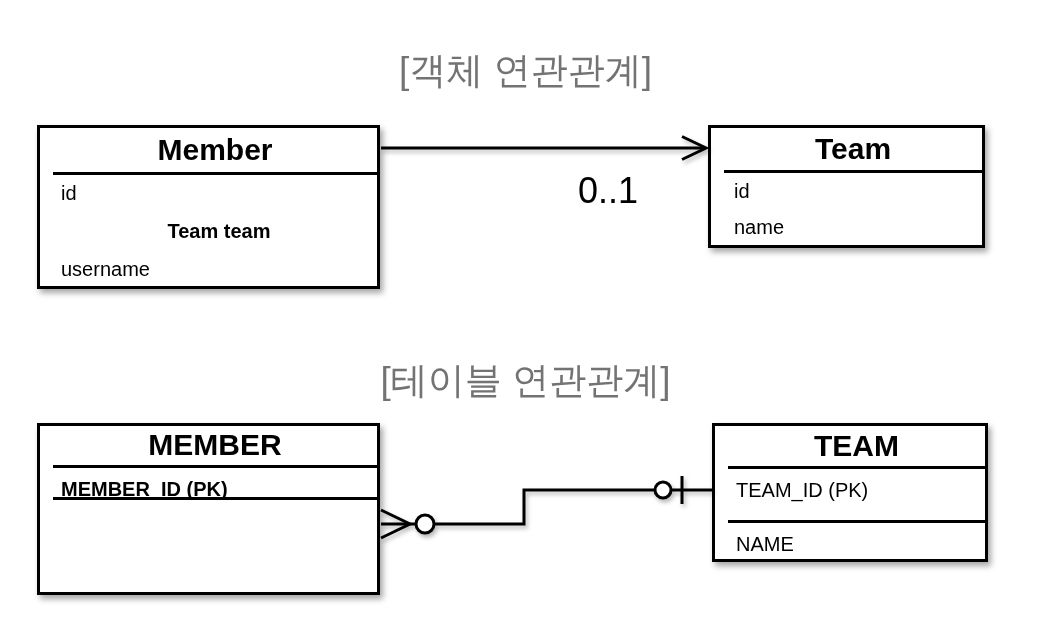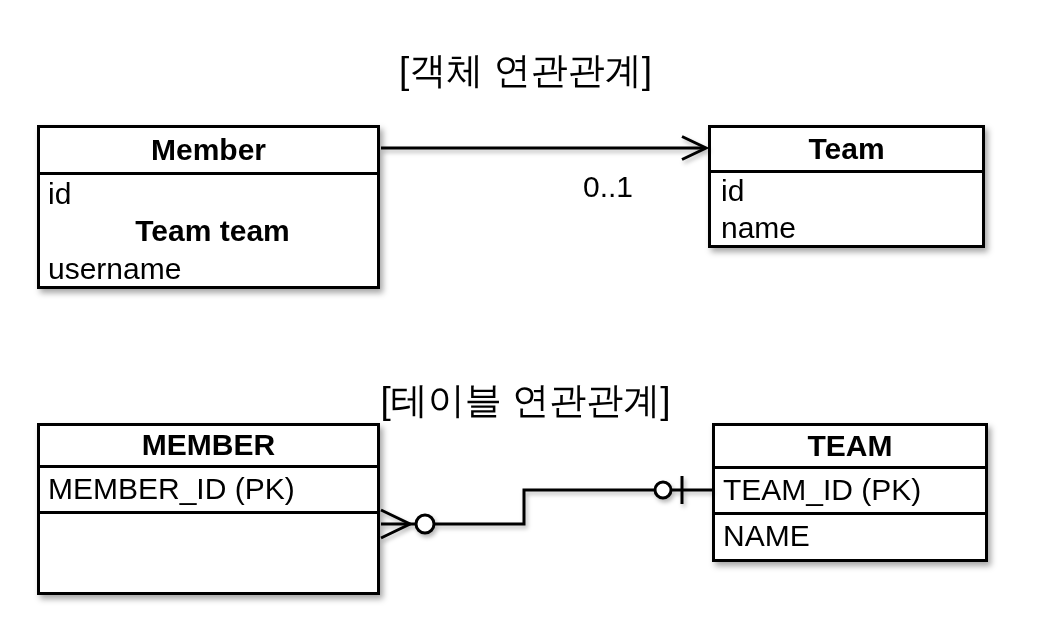--- a/index.html
+++ b/index.html
@@ -10,53 +10,54 @@
     height: 630px;
     background: #ffffff;
     overflow: hidden;
   }
   .diagram-title {
     position: absolute;
     left: 0; right: 0;
     text-align: center;
     font-size: 37px;
     line-height: 46px;
-    color: #000000;
+    color: #737373;
     white-space: nowrap;
   }
   .entity-box {
     position: absolute;
     box-sizing: border-box;
     border: 3px solid #000000;
     background: #ffffff;
     box-shadow: 3px 4px 6px rgba(0,0,0,0.35);
+    padding-left: 13px;
   }
   .entity-header {
     box-sizing: border-box;
     border-bottom: 3px solid #000000;
     font-weight: bold;
     text-align: center;
     font-size: 30px;
     overflow: hidden;
     white-space: nowrap;
   }
   .entity-row, .field-row {
-    font-size: 30px;
+    font-size: 20px;
     padding-left: 8px;
     white-space: nowrap;
     overflow: hidden;
   }
   .bold { font-weight: bold; }
   .divider-row {
     box-sizing: border-box;
     border-bottom: 3px solid #000000;
   }
   .multiplicity {
     position: absolute;
-    font-size: 30px;
+    font-size: 36px;
     white-space: nowrap;
   }
   svg.connector-layer {
     position: absolute;
     left: 0; top: 0;
     width: 1051px; height: 630px;
     pointer-events: none;
     filter: drop-shadow(2px 3px 2px rgba(0,0,0,0.28));
   }
   svg .stroke { stroke: #000000; stroke-width: 3; fill: none; }
@@ -81,30 +82,30 @@
   <div class="entity-box" style="left:708px; top:125px; width:277px; height:123px;">
     <div class="entity-header" style="height:45px; line-height:42px;">Team</div>
     <div>
       <div class="field-row" style="line-height:36px; padding-left:10px;">id</div>
       <div class="field-row" style="line-height:37px; padding-left:10px;">name</div>
     </div>
   </div>
 
   <div class="multiplicity" style="left:568px; top:170px; width:80px; text-align:center;">0..1</div>
 
-  <div class="diagram-title" style="top:378px;">[테이블 연관관계]</div>
+  <div class="diagram-title" style="top:358px;">[테이블 연관관계]</div>
 
   <div class="entity-box" style="left:37px; top:423px; width:343px; height:172px;">
     <div class="entity-header" style="height:42px; line-height:38px;">MEMBER</div>
-    <div class="entity-row divider-row" style="height:46px; line-height:42px;">MEMBER_ID (PK)</div>
+    <div class="entity-row divider-row" style="height:32px; line-height:42px;font-weight:bold;">MEMBER_ID (PK)</div>
   </div>
 
   <div class="entity-box" style="left:712px; top:423px; width:276px; height:139px;">
     <div class="entity-header" style="height:43px; line-height:39px;">TEAM</div>
-    <div class="entity-row divider-row" style="height:46px; line-height:42px;">TEAM_ID (PK)</div>
+    <div class="entity-row divider-row" style="height:54px; line-height:42px;">TEAM_ID (PK)</div>
     <div class="entity-row" style="line-height:42px;">NAME</div>
   </div>
 
   <svg class="connector-layer" viewBox="0 0 1051 630">
 
     <g>
       <line class="stroke" x1="381" y1="148" x2="704" y2="148"></line>
       <path class="stroke" d="M 682 136.5 L 706 148 L 682 159.5"></path>
     </g>
 

